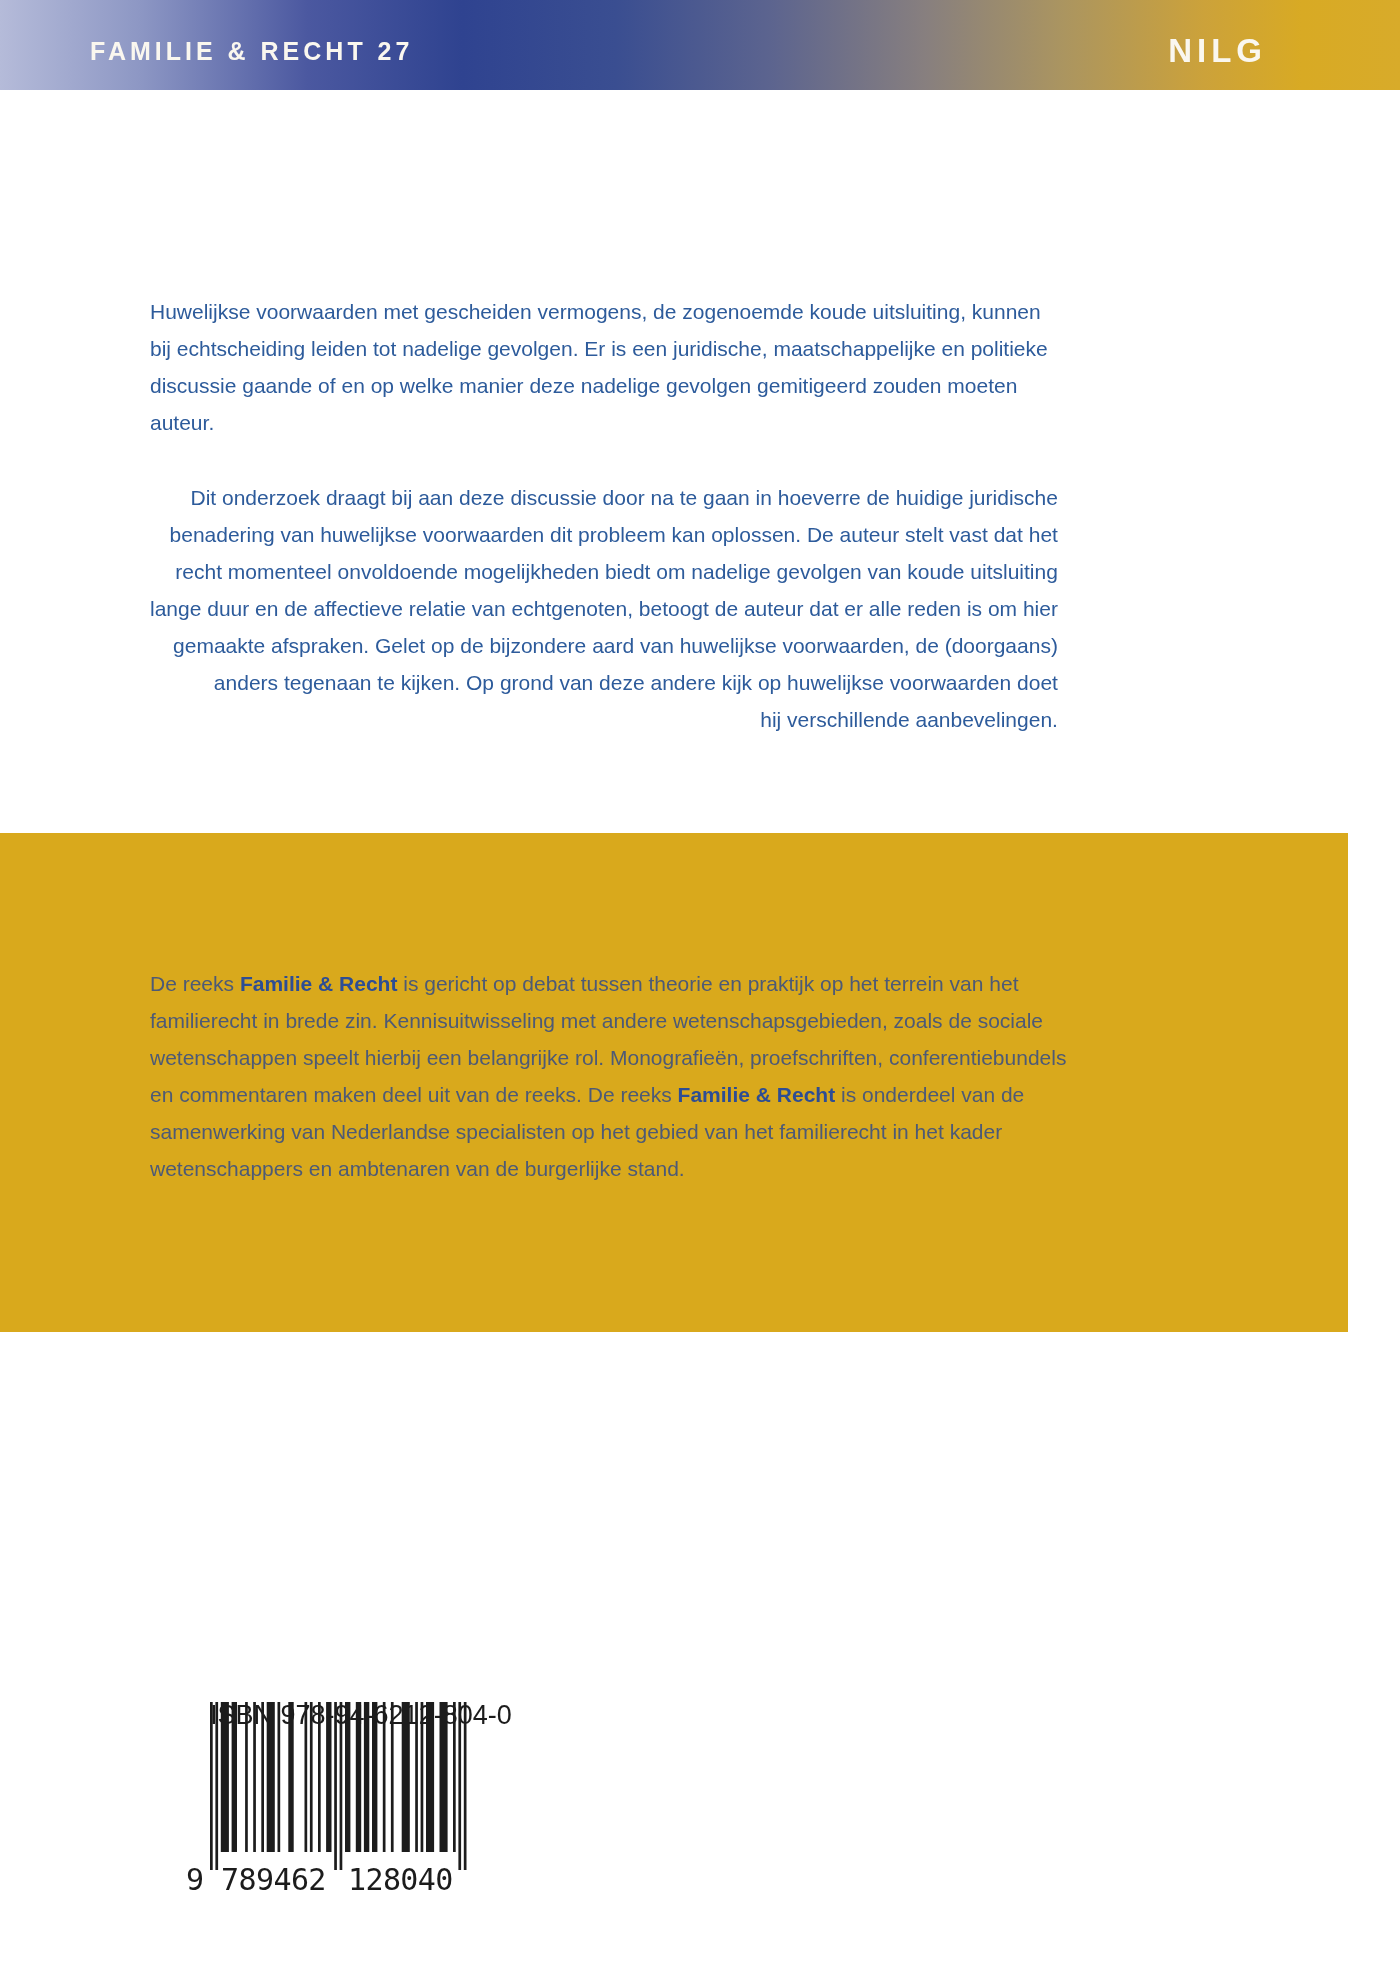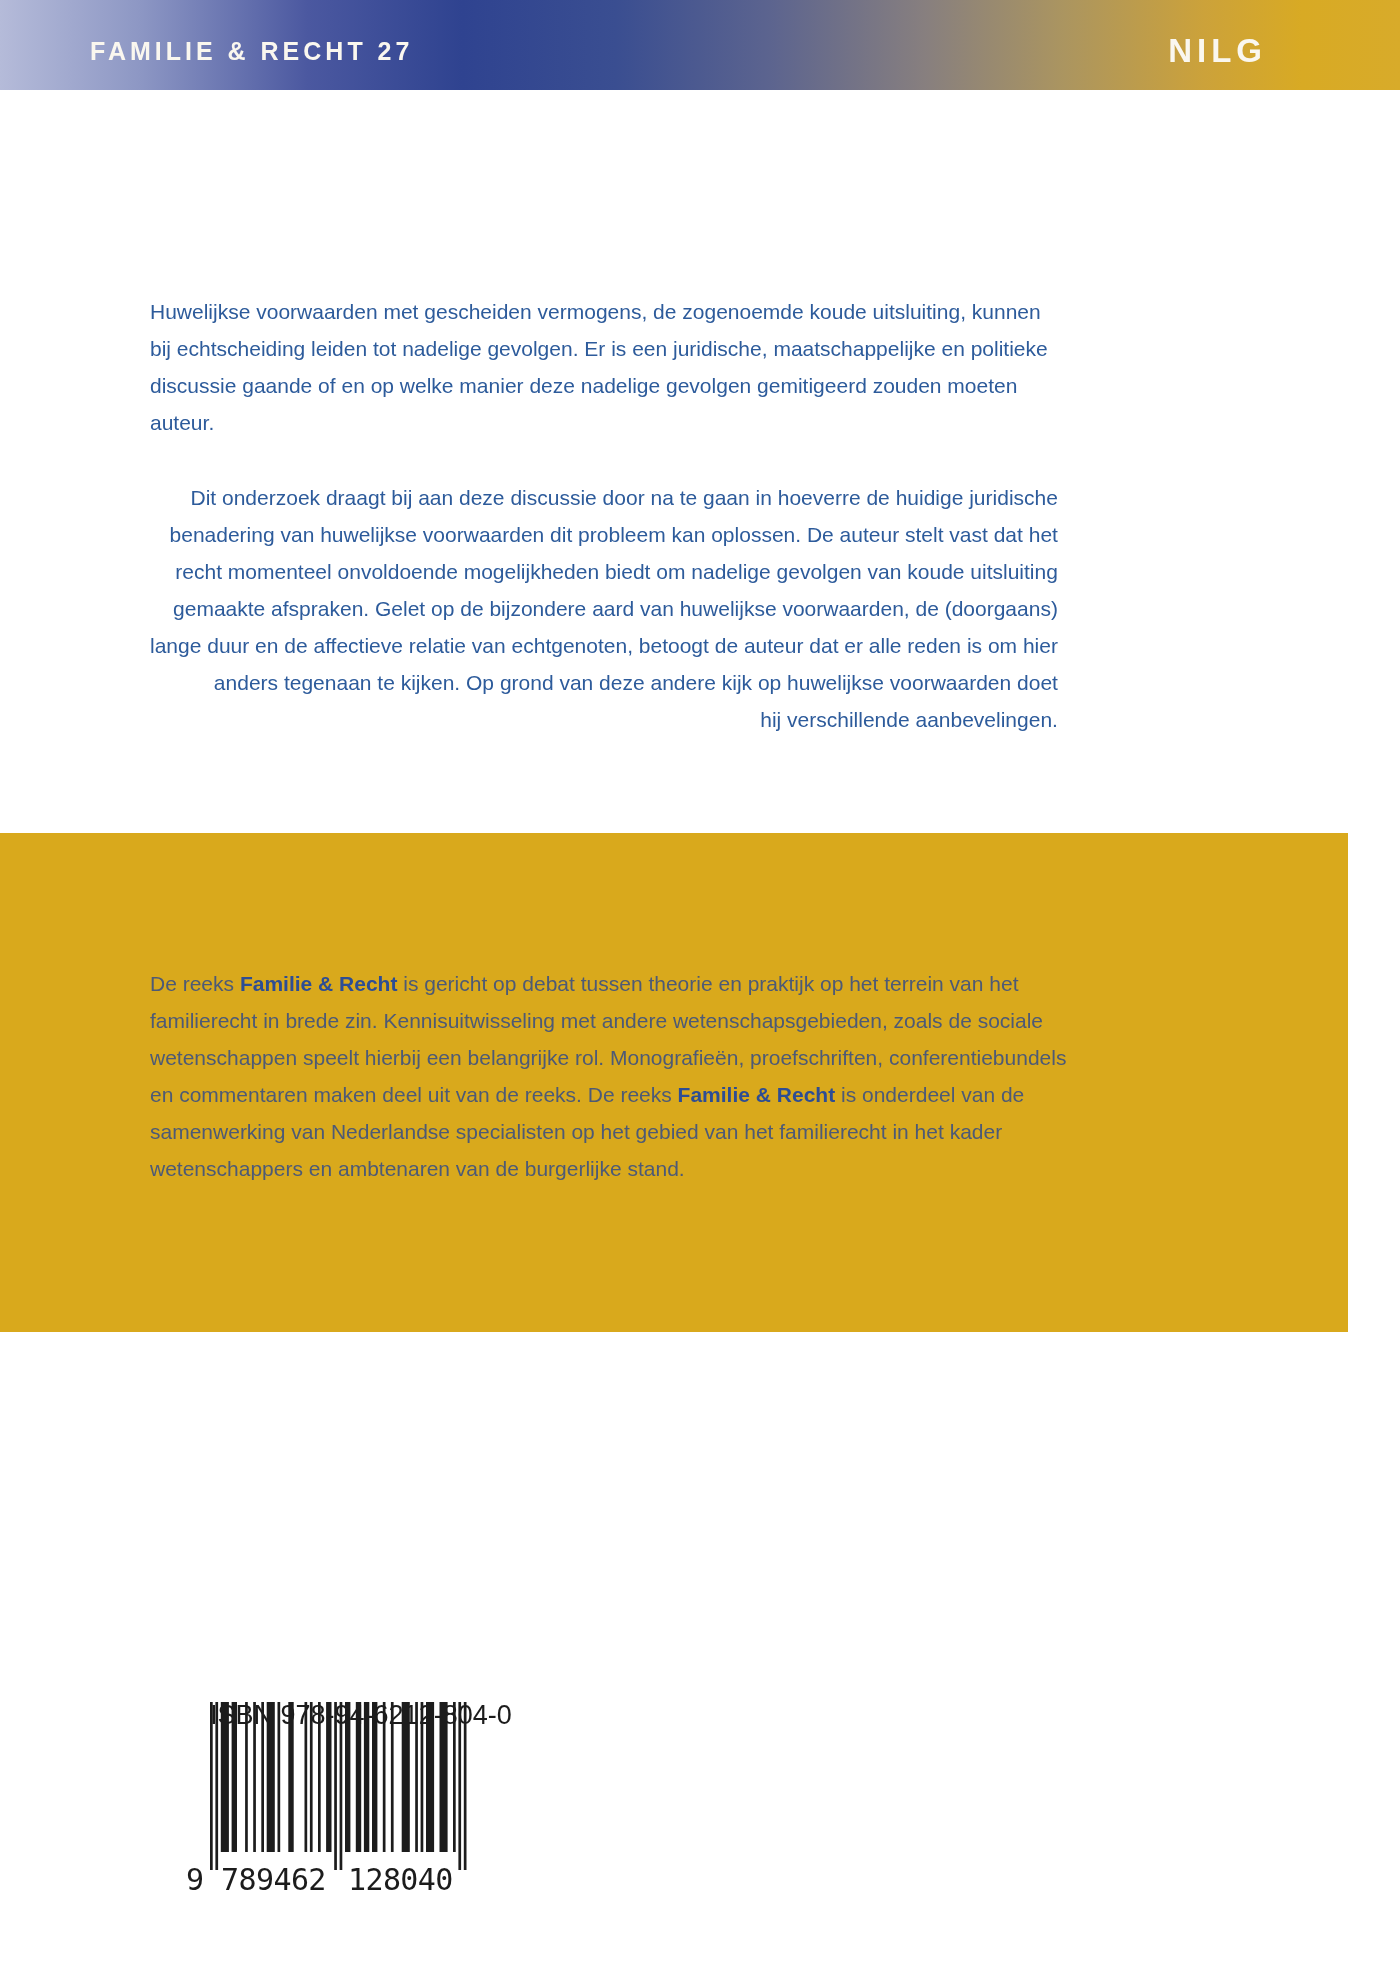--- a/index.html
+++ b/index.html
@@ -87,22 +87,22 @@
       <div class="text-line">Huwelijkse voorwaarden met gescheiden vermogens, de zogenoemde koude uitsluiting, kunnen</div>
       <div class="text-line">bij echtscheiding leiden tot nadelige gevolgen. Er is een juridische, maatschappelijke en politieke</div>
       <div class="text-line">discussie gaande of en op welke manier deze nadelige gevolgen gemitigeerd zouden moeten</div>
       <div class="text-line">auteur.</div>
     </div>
 
   <div id="para2" class="synopsis-paragraph">
       <div class="text-line">Dit onderzoek draagt bij aan deze discussie door na te gaan in hoeverre de huidige juridische</div>
       <div class="text-line">benadering van huwelijkse voorwaarden dit probleem kan oplossen. De auteur stelt vast dat het</div>
       <div class="text-line">recht momenteel onvoldoende mogelijkheden biedt om nadelige gevolgen van koude uitsluiting</div>
+      <div class="text-line">lange duur en de affectieve relatie van echtgenoten, betoogt de auteur dat er alle reden is om hier</div>
       <div class="text-line">gemaakte afspraken. Gelet op de bijzondere aard van huwelijkse voorwaarden, de (doorgaans)</div>
-      <div class="text-line">lange duur en de affectieve relatie van echtgenoten, betoogt de auteur dat er alle reden is om hier</div>
       <div class="text-line">anders tegenaan te kijken. Op grond van deze andere kijk op huwelijkse voorwaarden doet</div>
       <div class="text-line">hij verschillende aanbevelingen.</div>
     </div>
 
   <div class="series-band">
     <div class="series-description">
         <div class="text-line"><span class="">De reeks </span><span class="seg-bold">Familie &amp; Recht</span><span class=""> is gericht op debat tussen theorie en praktijk op het terrein van het</span></div>
         <div class="text-line"><span class="">familierecht in brede zin. Kennisuitwisseling met andere wetenschapsgebieden, zoals de sociale</span></div>
         <div class="text-line"><span class="">wetenschappen speelt hierbij een belangrijke rol. Monografieën, proefschriften, conferentiebundels</span></div>
         <div class="text-line"><span class="">en commentaren maken deel uit van de reeks. De reeks </span><span class="seg-bold">Familie &amp; Recht</span><span class=""> is onderdeel van de</span></div>

